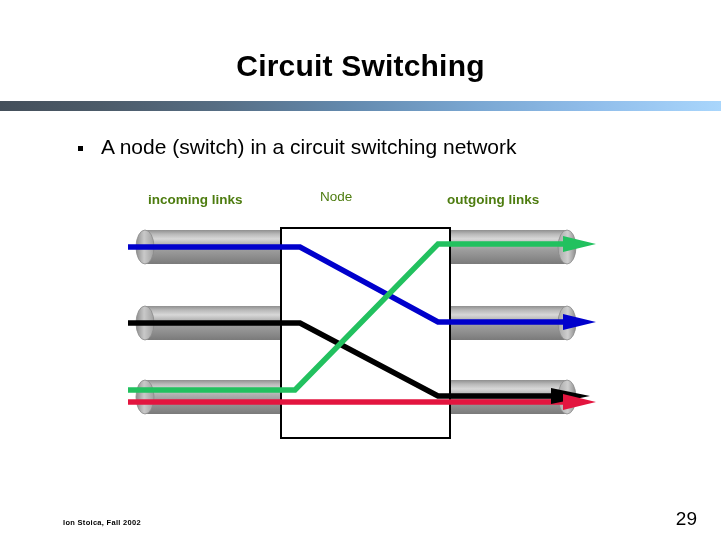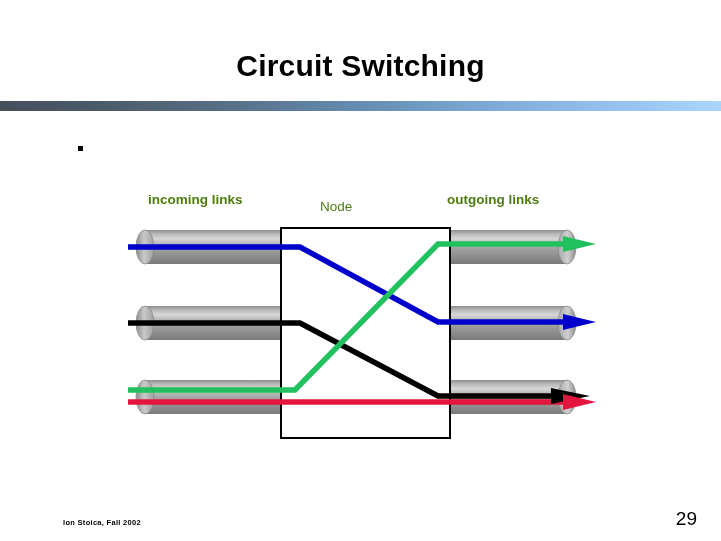--- a/index.html
+++ b/index.html
@@ -59,21 +59,21 @@
     line-height: 26px;
   }
   .dlabel {
     position: absolute;
     font-size: 13.5px;
     color: #4d7c0f;
     white-space: nowrap;
   }
   .dlabel.bold { font-weight: bold; }
   #lbl-incoming { left: 148px; top: 192px; }
-  #lbl-node     { left: 320px; top: 199px; }
+  #lbl-node     { left: 320px; top: 189px; }
   #lbl-outgoing { left: 447px; top: 192px; text-align: right; }
   #diagram {
     position: absolute;
     left: 0;
     top: 0;
     width: 721px;
     height: 541px;
   }
   #footer-credit {
     position: absolute;
@@ -97,20 +97,21 @@
 <body>
 
 <div id="slide">
 
   <div id="slide-title">Circuit Switching</div>
 
   <div id="accent-bar-fix"></div>
 
   <div id="bullet-row">
     <div id="bullet-marker"></div>
+    <div id="bullet-text">A node (switch) in a circuit switching network</div>
   </div>
 
   <div class="dlabel bold" id="lbl-incoming">incoming links</div>
   <div class="dlabel" id="lbl-node">Node</div>
   <div class="dlabel bold" id="lbl-outgoing">outgoing links</div>
 
   <svg id="diagram" viewBox="0 0 721 541">
     <defs>
       <linearGradient id="cableGrad" x1="0" y1="0" x2="0" y2="1">
         <stop offset="0%" stop-color="#8f8f8f"></stop>

